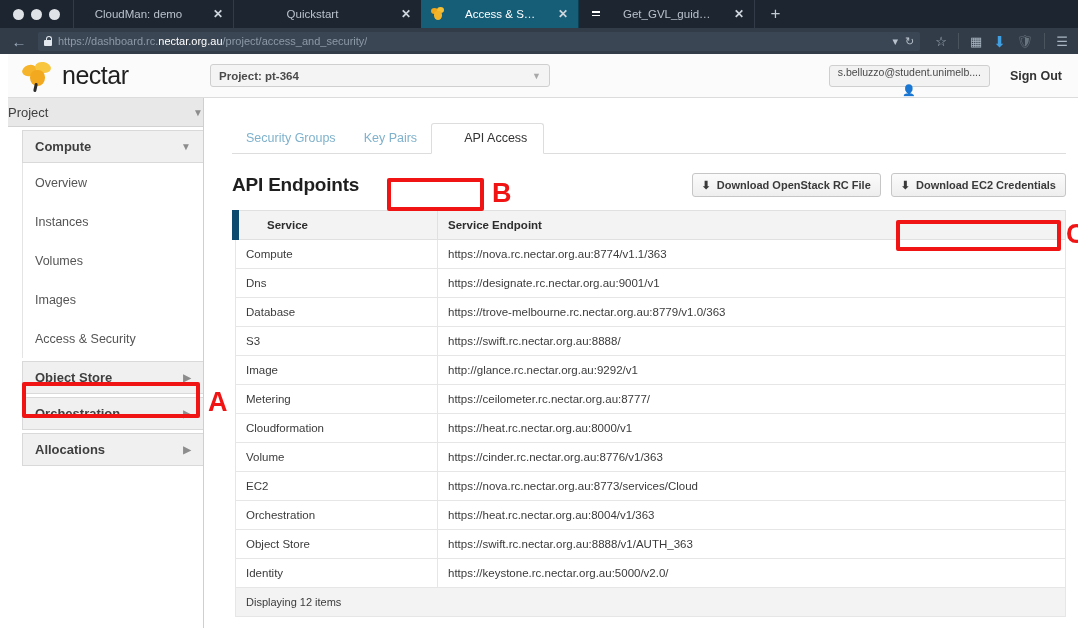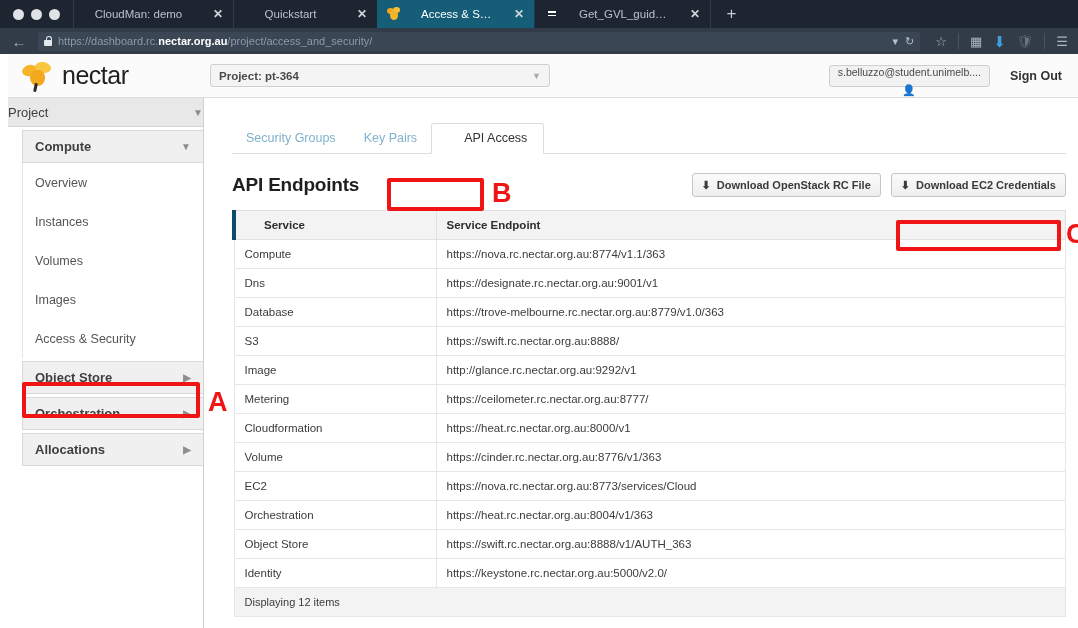--- a/index.html
+++ b/index.html
@@ -22,21 +22,21 @@
 
   .tab {
     display: flex; align-items: center; justify-content: center;
     position: relative; color: #b9c2cc; font-size: 11.5px;
     border-left: 1px solid #323b47; padding: 12px 10px; gap: 20px;
     white-space: nowrap;
   }
   .tab .tab-title { flex: 1; text-align: center; overflow: hidden; text-overflow: ellipsis; }
   .tab .tab-close { font-size: 12px; color: #cfd6dd; font-weight: bold; line-height: 1; }
   .tab.t1 { width: 160px; }
-  .tab.t2 { width: 144px; }
+  .tab.t2 { width: 188px; }
   .tab.active {
     background: #165e78; color: #ffffff; width: 158px;
     border-left: none; border-right: 1px solid #0f3f52;
   }
   .tab.t4 { width: 175px; border-left: none; }
   .favicon { width: 14px; height: 14px; flex: 0 0 14px; position: relative; }
   .fav-nectar { position: relative; }
   .fav-nectar i { position: absolute; display: block; border-radius: 50%; }
   .fav-nectar i.a { width: 7px; height: 6px; background: #f0a81e; left: 0px;  top: 1px; }
   .fav-nectar i.b { width: 7px; height: 6px; background: #f5c034; left: 6px;  top: 0px; }
@@ -66,21 +66,21 @@
   .lock { width: 8px; height: 10px; position: relative; flex: 0 0 8px; }
   .lock::before {
     content: ""; position: absolute; bottom: 0; left: 0; width: 8px; height: 6px;
     background: #e3e8ee; border-radius: 1px;
   }
   .lock::after {
     content: ""; position: absolute; top: 0; left: 2px; width: 4px; height: 5px;
     border: 1.4px solid #e3e8ee; border-bottom: none; border-radius: 3px 3px 0 0;
   }
   .url-text { white-space: nowrap; overflow: hidden; }
-  .url-text b { color: #ffffff; font-weight: bold; }
+  .url-text b { color: #ffffff; font-weight: normal; }
   .url-dim { color: #8d99a7; }
   .url-right { display: flex; align-items: center; gap: 7px; color: #b9c3cd; font-size: 11px; margin-left: auto; }
   .chrome-icons { display: flex; align-items: center; gap: 11px; padding: 0 4px 0 9px; }
   .ci { color: #a9b5c2; font-size: 13px; line-height: 1; }
   .ci.dl { color: #3f9fe0; font-size: 15px; }
   .ci.shield { color: #69757f; font-size: 13px; }
   .sep-v { width: 1px; height: 16px; background: #49545f; }
 
   
   .page { position: absolute; top: 54px; left: 8px; width: 1078px; height: 574px; background: #0f172a; }
@@ -162,21 +162,21 @@
   }
   .dl-icon { font-size: 11px; line-height: 1; }
 
   table.endpoints { width: 100%; border-collapse: collapse; margin-top: 8px; font-size: 11.5px; }
   table.endpoints th {
     background: #f3f3f3; text-align: left; font-weight: bold; color: #2e2e2e;
     padding: 8px 10px; border: 1px solid #e0e0e0; border-left: none; border-right: 1px solid #e0e0e0;
     font-size: 11.5px;
   }
   table.endpoints th:last-child { border-right: 1px solid #e0e0e0; }
-  table.endpoints th:first-child { border-left: 4px solid #0c4a6e; padding-left: 28px; }
+  table.endpoints th:first-child { border-left: 7px solid #0c4a6e; padding-left: 28px; }
   table.endpoints td {
     padding: 8px 10px; color: #3b3b3b; border-bottom: 1px solid #e6e6e6;
     border-left: 1px solid #e6e6e6; border-right: 1px solid #e6e6e6;
   }
   table.endpoints td.c1 { width: 202px; }
   .tfoot-row td {
     background: #f3f3f3; color: #3b3b3b; font-size: 11px; border-top: 1px solid #e0e0e0;
   }
 
   

